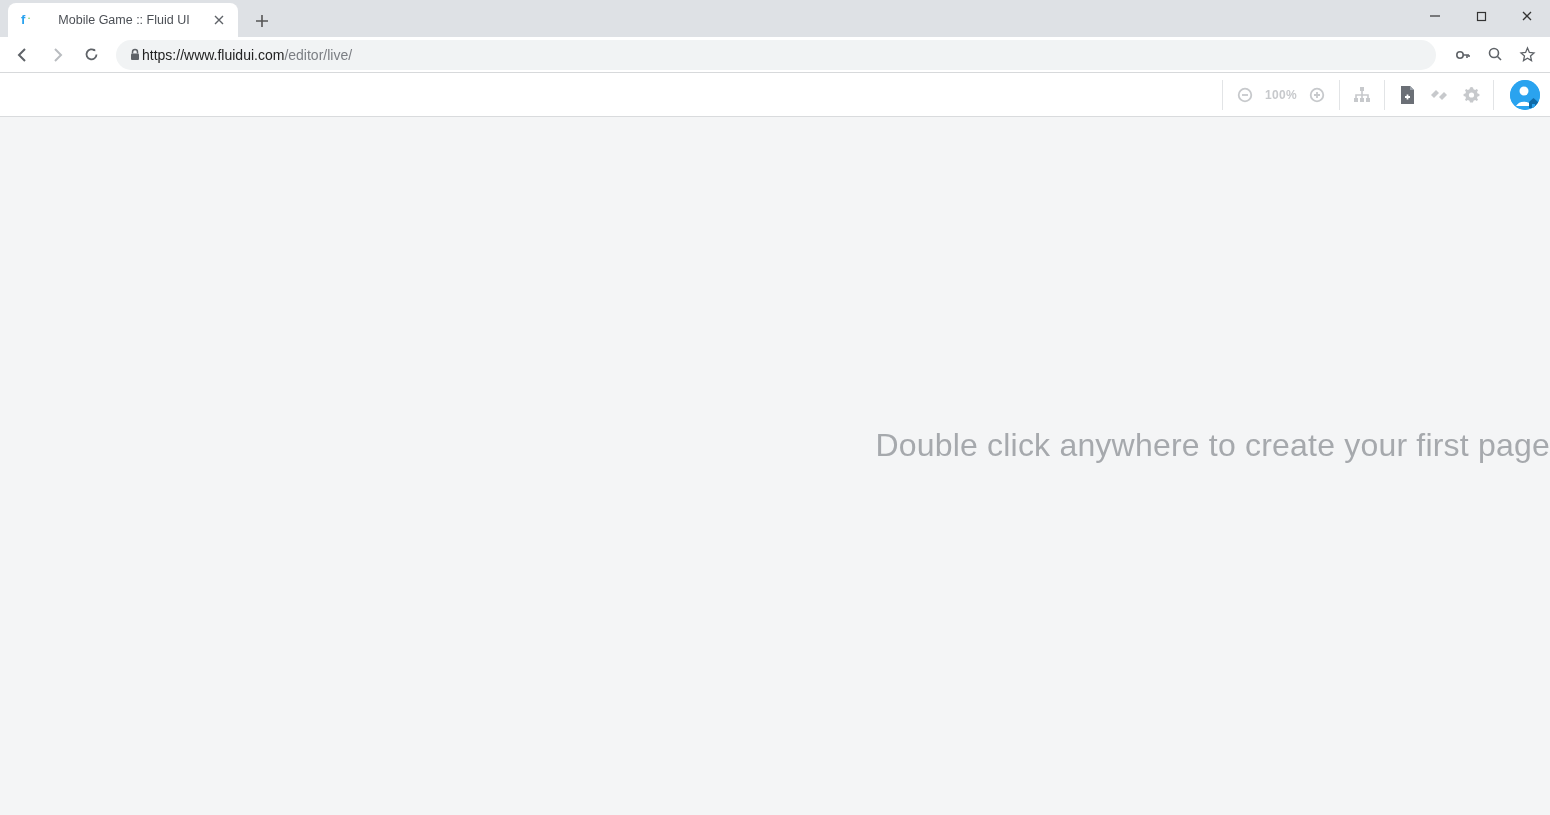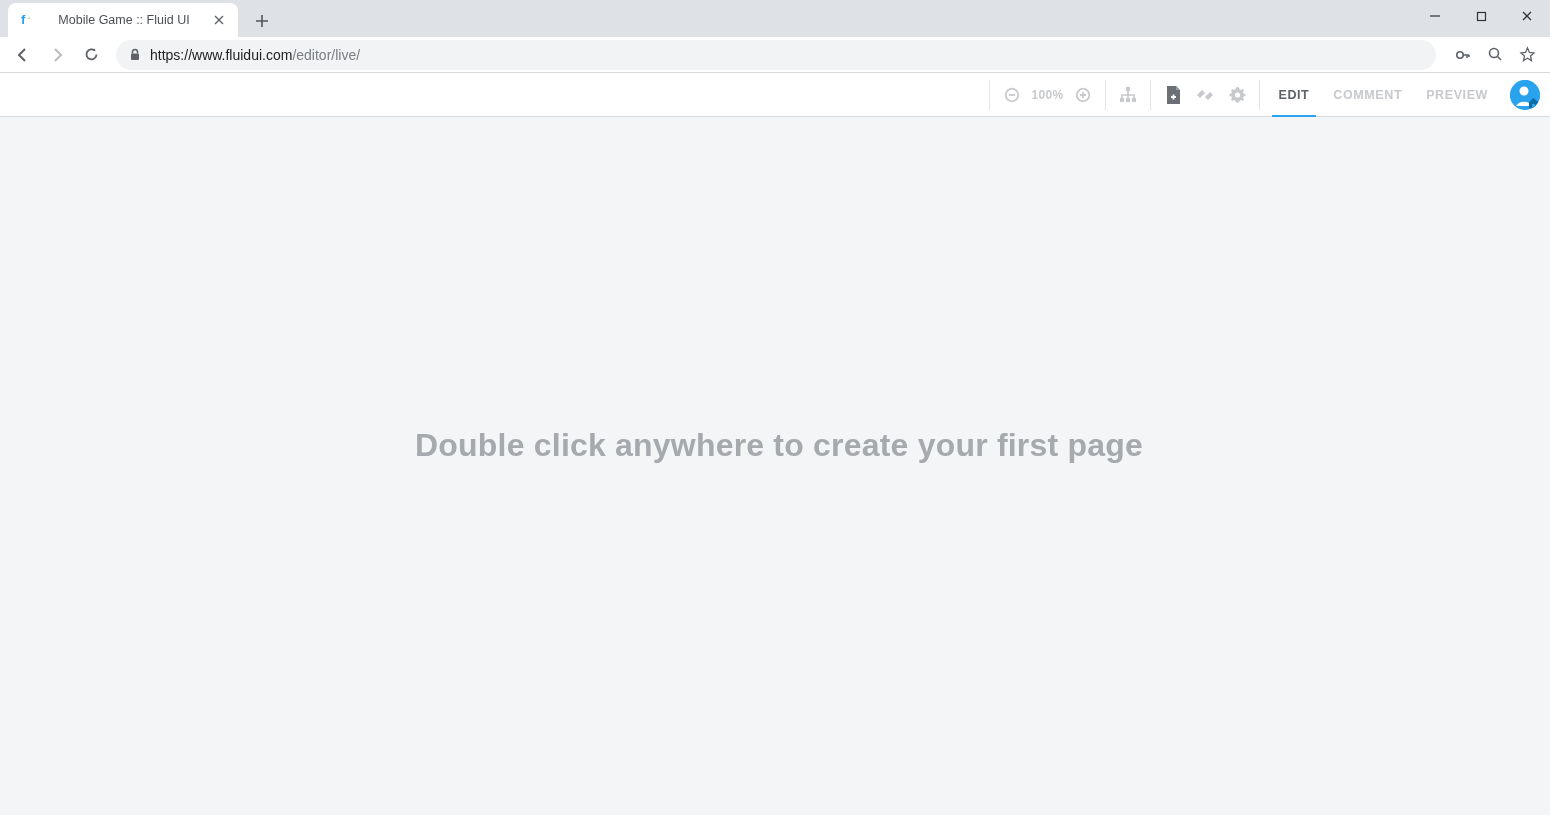--- a/index.html
+++ b/index.html
@@ -13,21 +13,21 @@
     .tab .title { flex:1; white-space:nowrap; overflow:hidden; text-overflow:ellipsis;text-align:center; }
     .tab .close { width:14px; height:14px; display:flex; align-items:center; justify-content:center; color:#5f6368; }
     .newtab { width:28px; height:28px; display:flex; align-items:center; justify-content:center; margin-left:10px; margin-bottom:2px; color:#555; }
     .winctrls { position:absolute; right:0; top:0; height:32px; display:flex; }
     .winbtn { width:46px; height:32px; display:flex; align-items:center; justify-content:center; color:#333; }
 
     
     .addr-row { height:36px; background:#fff; display:flex; align-items:center; padding:0 8px; gap:4px; border-bottom:1px solid #d7d9db;}
     .navbtn { width:30px; height:30px; display:flex; align-items:center; justify-content:center; color:#5f6368; border-radius:50%; }
     .navbtn.disabled { color:#b9bcc0; }
-    .omnibox { flex:1; height:30px; background:#f1f3f4; border-radius:15px; display:flex; align-items:center; padding:0 12px; gap:8px; color:#222; font-size:14px; margin:0 6px;}
+    .omnibox { flex:1; height:30px; background:#f1f3f4; border-radius:15px; display:flex; align-items:center; padding:0 12px; color:#222; font-size:14px; margin:0 6px;}
     .lock { width:14px; height:14px; display:flex; align-items:center; justify-content:center; color:#5f6368; }
     .url-host { color:#222; }
     .url-path { color:#7b7e83; }
     .addr-icons { display:flex; align-items:center; gap:14px; margin-left:8px; margin-right:6px; color:#5f6368; }
     .addr-icon { width:18px; height:18px; display:flex; align-items:center; justify-content:center; }
 
     
     .app-toolbar { height:44px; background:#fff; display:flex; align-items:center; justify-content:flex-end;
                    padding:0 10px; border-bottom:1px solid #d9dbdd; gap:0; position:relative;}
     .tb-sep { width:1px; height:30px; background:#e2e4e6; margin:0 6px; }
@@ -38,21 +38,21 @@
     .zoom-label { font-size:12px; color:#c7c9cc; font-weight:600; letter-spacing:0.3px; }
     .tabs-wrap { display:flex; align-items:stretch; height:44px;}
     .mode-tab { padding:0 12px; display:flex; align-items:center; font-size:12.5px; font-weight:700; letter-spacing:0.6px;
                 color:#c7c9cc; position:relative; }
     .mode-tab.active { color:#5e6268; }
     .mode-tab.active::after { content:""; position:absolute; left:10%; right:10%; bottom:-1px; height:3px; background:#2aa3ef; }
     .avatar { width:30px; height:30px; border-radius:50%; background:#2aa3ef; position:relative; margin-left:10px; overflow:hidden; display:flex; align-items:center; justify-content:center;}
 
     
     .canvas { position:absolute; left:0; right:0; top:117px; bottom:0; background:#f4f5f6; }
-    .canvas-hint { position:absolute; top:310px; left:8px; right:0; text-align:center; font-size:32px; font-weight:700;
+    .canvas-hint { position:absolute; top:310px; left:8px; right:0; text-align:right; font-size:32px; font-weight:400;
                    color:#a6a9ad; letter-spacing:0.2px; }
 
     svg { display:block; }
   </style>
 </head>
 <body>
 
 <div class="chrome-top">
   <div class="tab">
     <span class="favicon">
@@ -183,31 +183,20 @@
       </svg>
   </span>
   <span class="tb-icon">
     <svg width="19" height="19" viewBox="0 0 19 19">
         <path d="M9.5 2 L11 2.5 L11.5 4.3 L13.2 5 L14.8 4.1 L16 5.3 L15 6.9 L15.6 8.6 L17.4 9.1 L17.4 10.9 L15.6 11.4 L15 13.1 L16 14.7 L14.8 15.9 L13.2 15 L11.5 15.7 L11 17.5 L8 17.5 L7.5 15.7 L5.8 15 L4.2 15.9 L3 14.7 L4 13.1 L3.4 11.4 L1.6 10.9 L1.6 9.1 L3.4 8.6 L4 6.9 L3 5.3 L4.2 4.1 L5.8 5 L7.5 4.3 L8 2.5 Z" fill="#c7c9cc"></path>
         <circle cx="9.5" cy="10" r="2.6" fill="#fff"></circle>
       </svg>
   </span>
   <div class="tb-sep"></div>
 
-  <div class="tabs-wrap">
-    <div class="mode-tab active">
-      <span>EDIT</span>
-    </div>
-    <div class="mode-tab">
-      <span>COMMENT</span>
-    </div>
-    <div class="mode-tab">
-      <span>PREVIEW</span>
-    </div>
-  </div>
 
   <div class="avatar">
     <svg width="30" height="30" viewBox="0 0 30 30">
       <circle cx="15" cy="15" r="15" fill="#2aa3ef"></circle>
       <circle cx="14" cy="11" r="4.5" fill="#fff"></circle>
       <path d="M6 26 a9 8 0 0 1 16 0 Z" fill="#fff"></path>
       <path d="M19 22 L23.5 18 L28 22 V28 H19 Z" fill="#0f6aa8"></path>
       <rect x="22" y="24" width="3" height="4" fill="#2aa3ef"></rect>
     </svg>
   </div>

